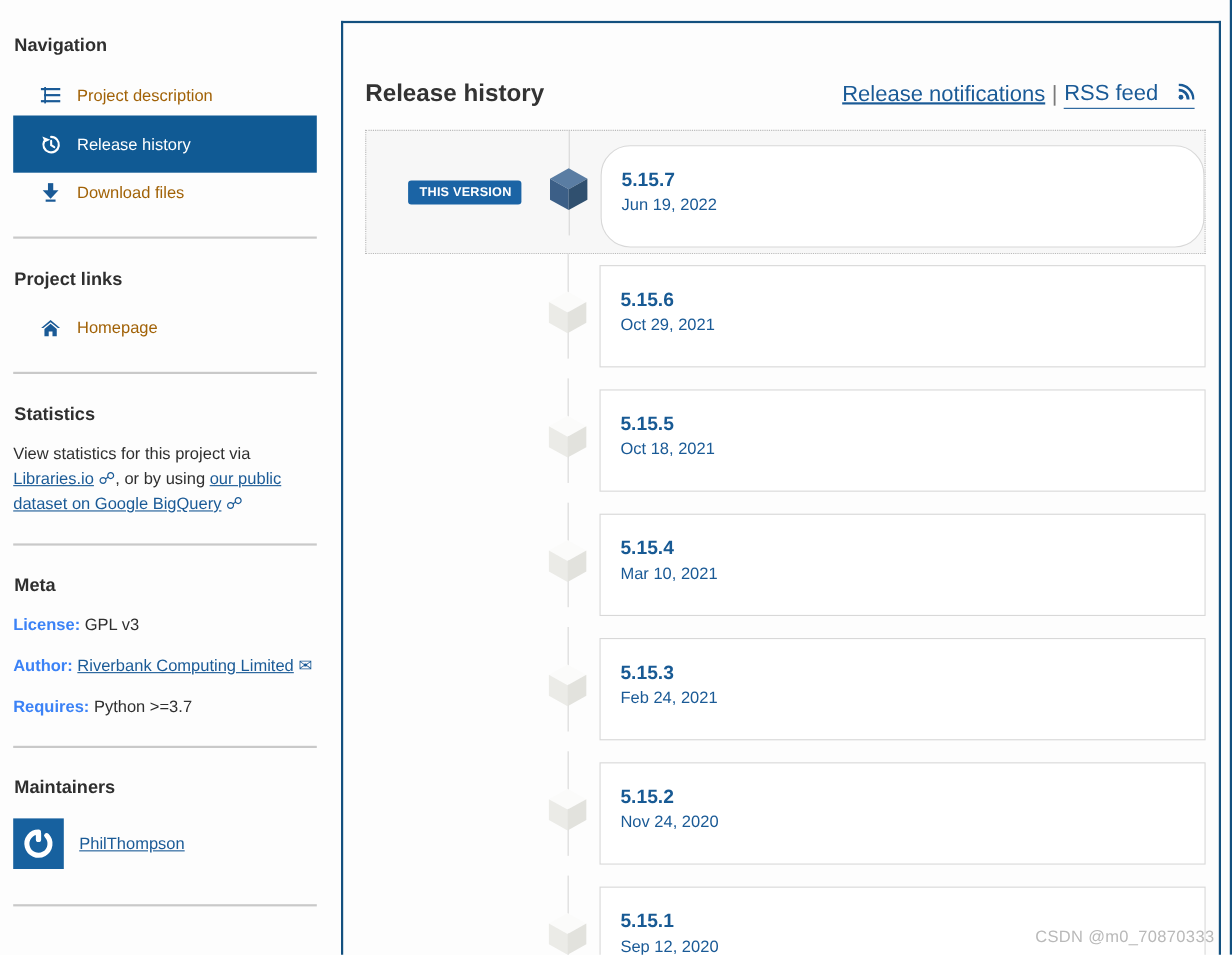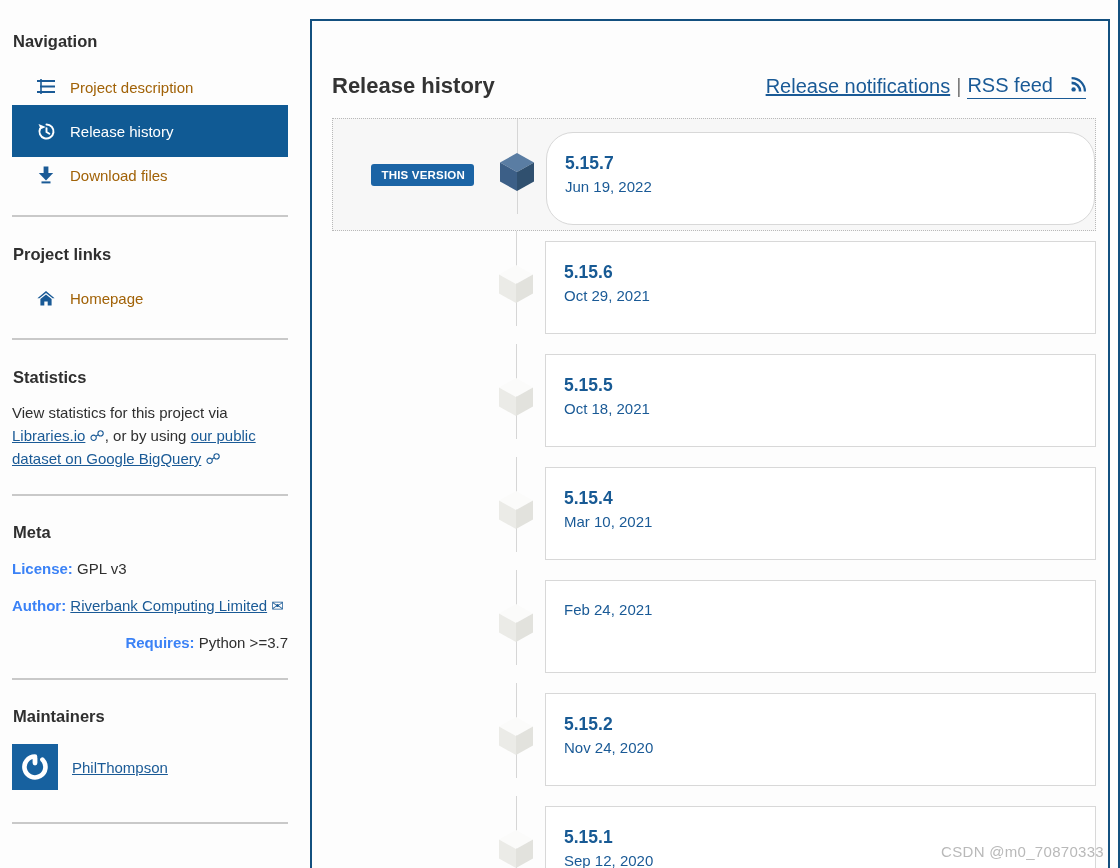--- a/index.html
+++ b/index.html
@@ -278,21 +278,21 @@
     <p class="meta-row" style="margin:15px 0 0 0;">
       <b>License:</b>
       <span>GPL v3</span>
     </p>
 
     <p class="meta-row" style="margin:14px 0 0 0;">
       <b>Author:</b>
       <a class="link">Riverbank Computing Limited</a><span style="color:#1a5a96;">&nbsp;✉</span>
     </p>
 
-    <p class="meta-row" style="margin:14px 0 0 0;text-align:right;">
+    <p class="meta-row" style="margin:14px 0 0 0;">
       <b>Requires:</b>
       <span>Python &gt;=3.7</span>
     </p>
 
     <div class="divider" style="margin-top:24px;"></div>
 
     <h2 class="side-heading" style="margin-top:27px;">Maintainers</h2>
 
     <div class="maintainer" style="margin-top:18px;">
       <span class="avatar">
@@ -410,20 +410,21 @@
           <span class="rail"></span>
           <span class="cube">
             <svg width="38" height="42" viewBox="0 0 38 42">
               <path d="M19 1 L36 10.5 L19 20 L2 10.5 Z" fill="#fbfbfa"></path>
               <path d="M2 10.5 L19 20 L19 39 L2 29.5 Z" fill="#ebebe7"></path>
               <path d="M36 10.5 L19 20 L19 39 L36 29.5 Z" fill="#e2e2dd"></path>
             </svg>
           </span>
         </div>
         <div class="card">
+          <div class="ver">5.15.3</div>
           <div class="rdate">Feb 24, 2021</div>
         </div>
       </div>
 
       <div class="release-row">
         <div class="badge-col"></div>
         <div class="cube-col">
           <span class="rail"></span>
           <span class="cube">
             <svg width="38" height="42" viewBox="0 0 38 42">

